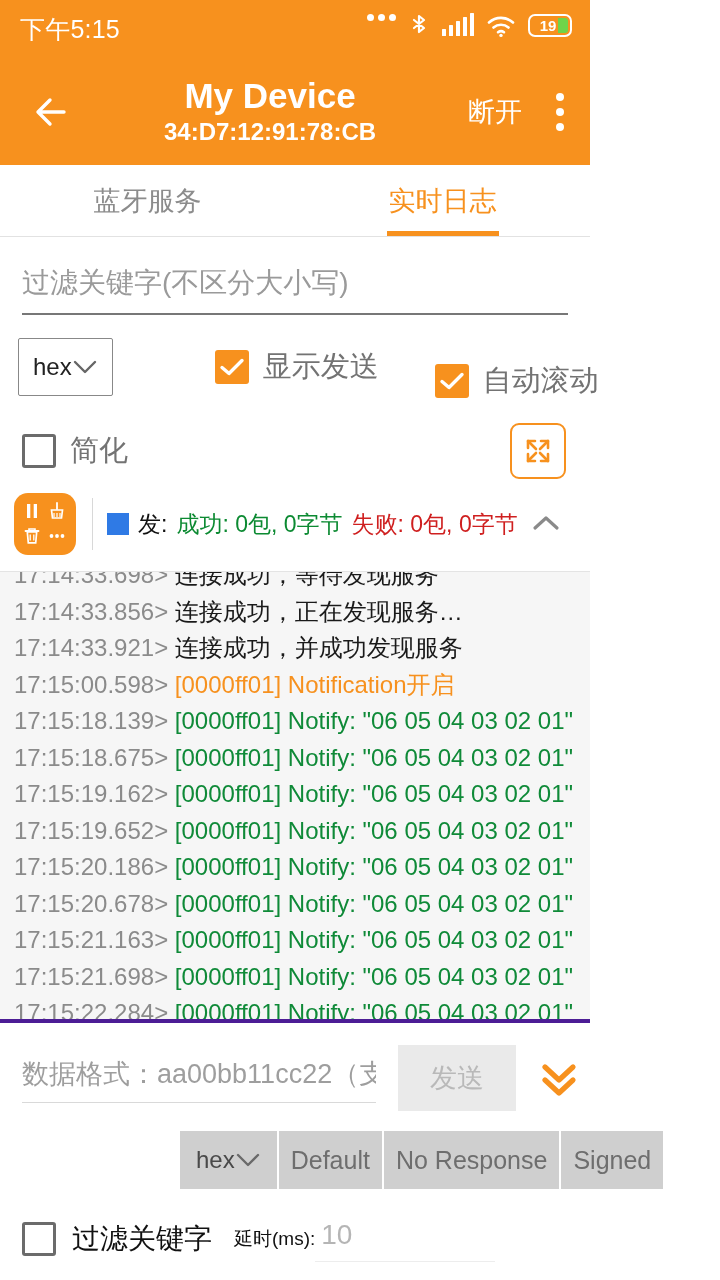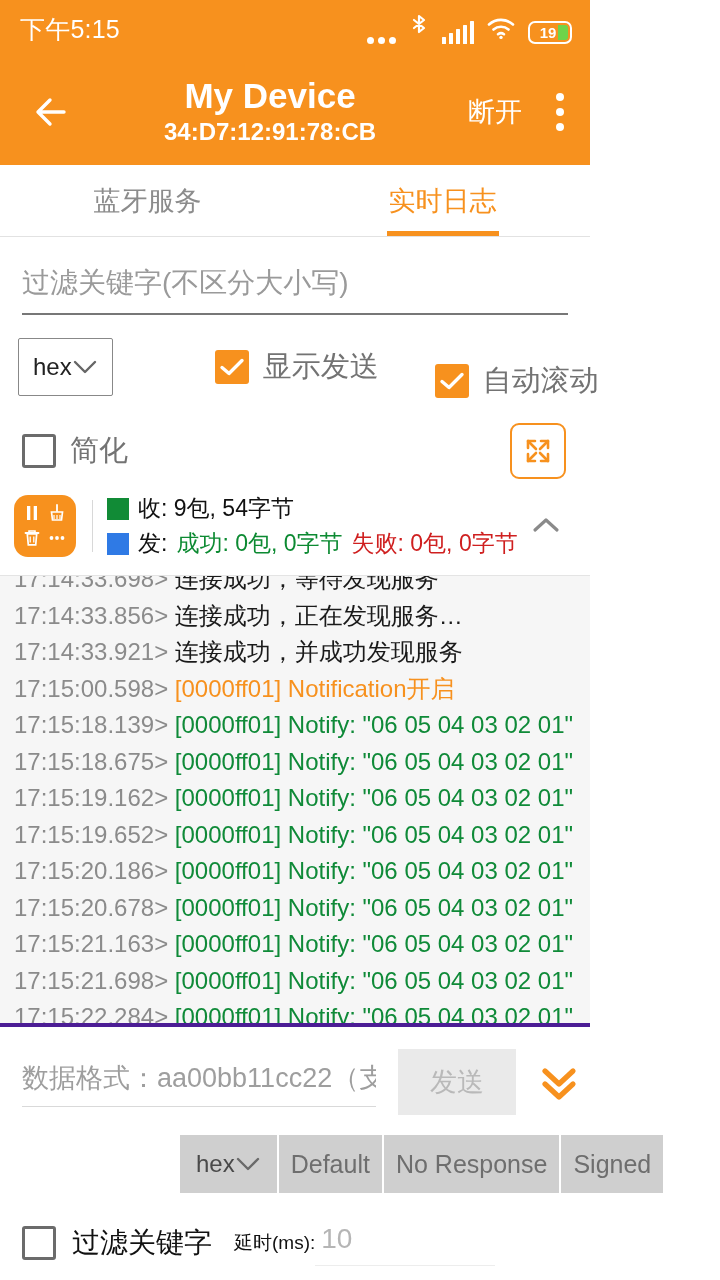--- a/index.html
+++ b/index.html
@@ -10,21 +10,21 @@
     overflow: hidden;
   }
   .screen { position: relative; width: 590px; height: 1280px; background:#fff; }
 
   
   .statusbar {
     height: 58px; background: #F7911E; color: #fff;
     display: flex; align-items: center; padding: 0 18px 0 20px;
   }
   .status-time { font-size: 25px; letter-spacing: .2px; }
-  .status-right { margin-left: auto; display: flex; align-items: flex-end; gap: 12px; }
+  .status-right { margin-left: auto; display: flex; align-items: flex-start; gap: 12px; }
   .dots3 { display: flex; gap: 4px; align-items: center; }
   .dots3 i { width: 7px; height: 7px; border-radius: 50%; background: #fff; display: block; }
   .sig { display: flex; align-items: flex-end; gap: 2.5px; height: 22px; }
   .sig i { width: 4.5px; background: #fff; display: block; border-radius: .5px; }
   .sig i:nth-child(1) { height: 7px; }
   .sig i:nth-child(2) { height: 11px; }
   .sig i:nth-child(3) { height: 15px; }
   .sig i:nth-child(4) { height: 19px; }
   .sig i:nth-child(5) { height: 23px; }
   .batt {
@@ -320,24 +320,20 @@
       <span class="gi">
         <svg width="20" height="20" viewBox="0 0 20 20">
             <circle cx="4.5" cy="10" r="1.9" fill="#fff"></circle>
             <circle cx="10" cy="10" r="1.9" fill="#fff"></circle>
             <circle cx="15.5" cy="10" r="1.9" fill="#fff"></circle>
           </svg>
       </span>
     </div>
     <div class="stats-div"></div>
     <div class="stats-text">
-      <div class="stat-line">
-        <span class="sq green"></span>
-        <span>收: 9包, 54字节</span>
-      </div>
       <div class="stat-line">
         <span class="sq blue"></span>
         <span>发: </span>
         <span class="ok">成功: 0包, 0字节</span>
         <span class="fail">失败: 0包, 0字节</span>
       </div>
     </div>
     <span class="collapse-chev">
       <svg width="44" height="44" viewBox="0 0 44 44">
           <path d="M11 26l11-10 11 10" fill="none" stroke="#8a8a8a" stroke-width="3.2" stroke-linecap="round" stroke-linejoin="round"></path>

